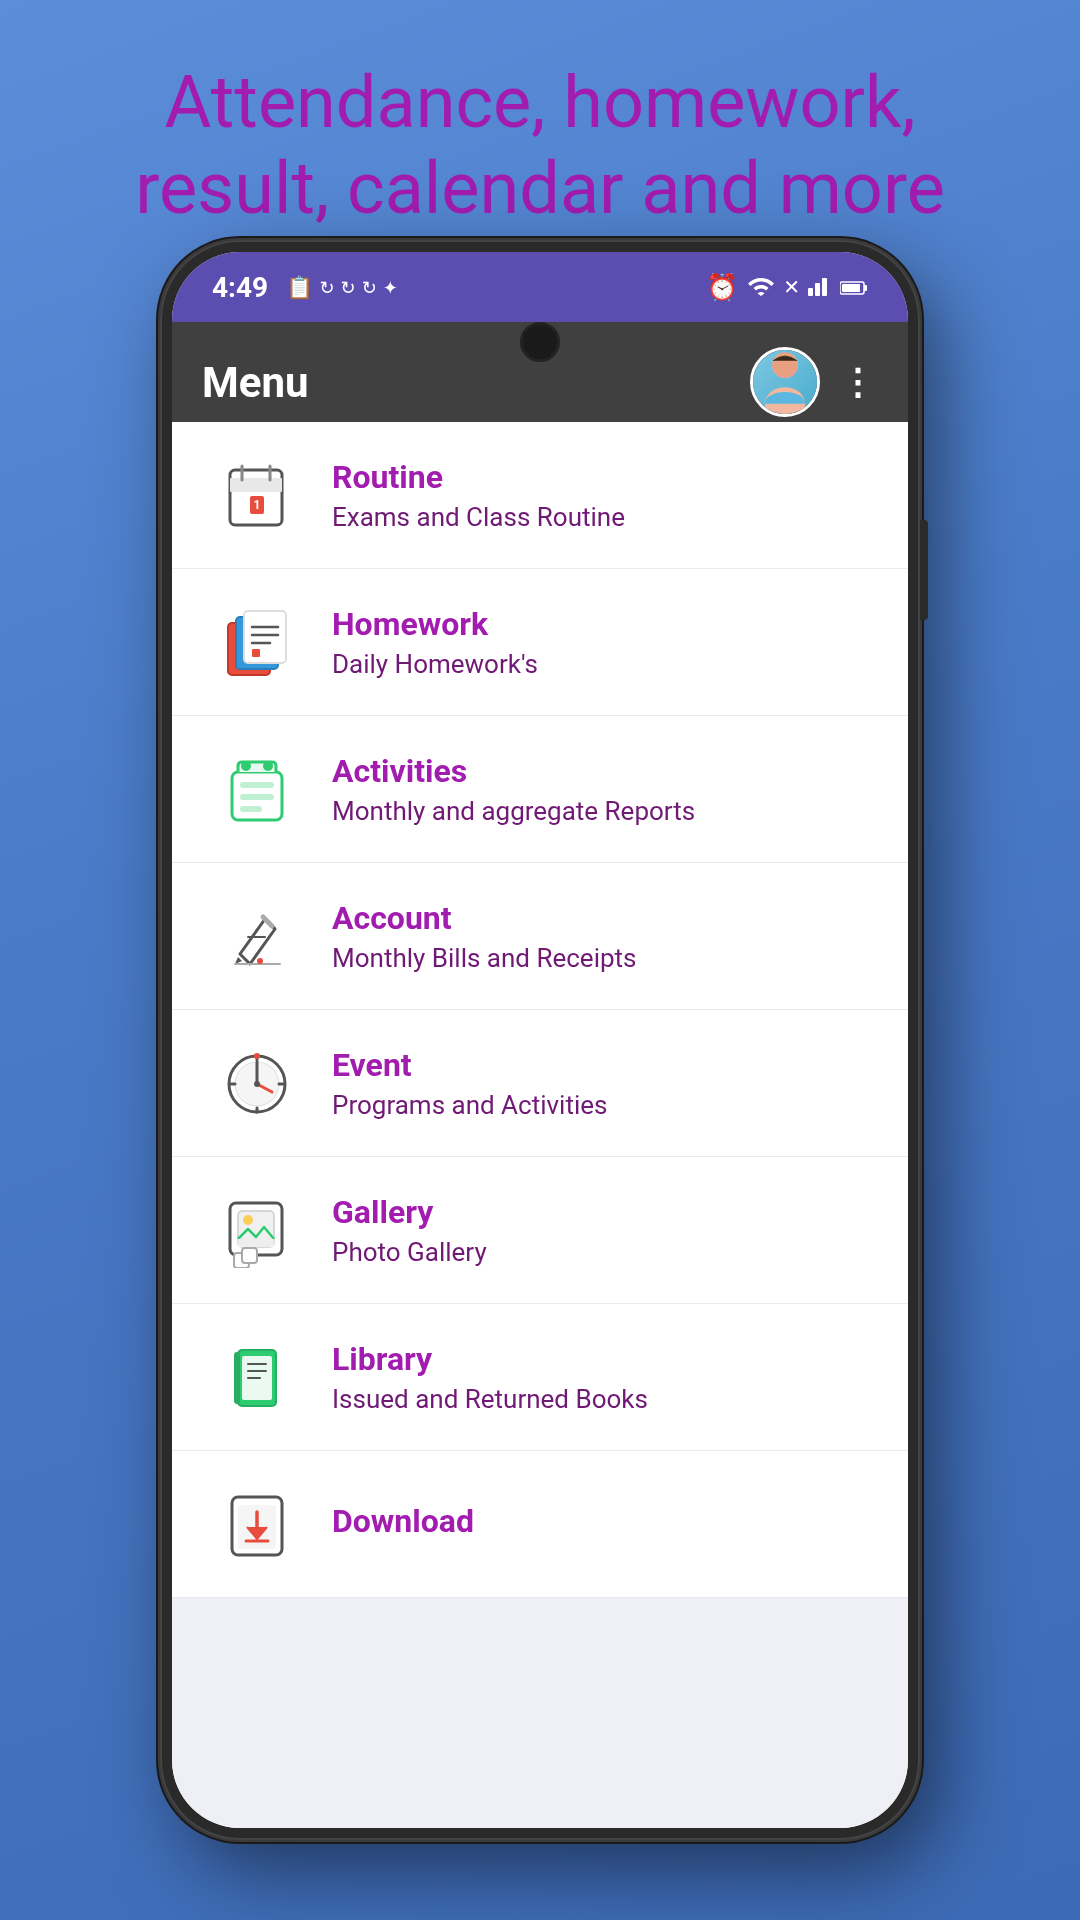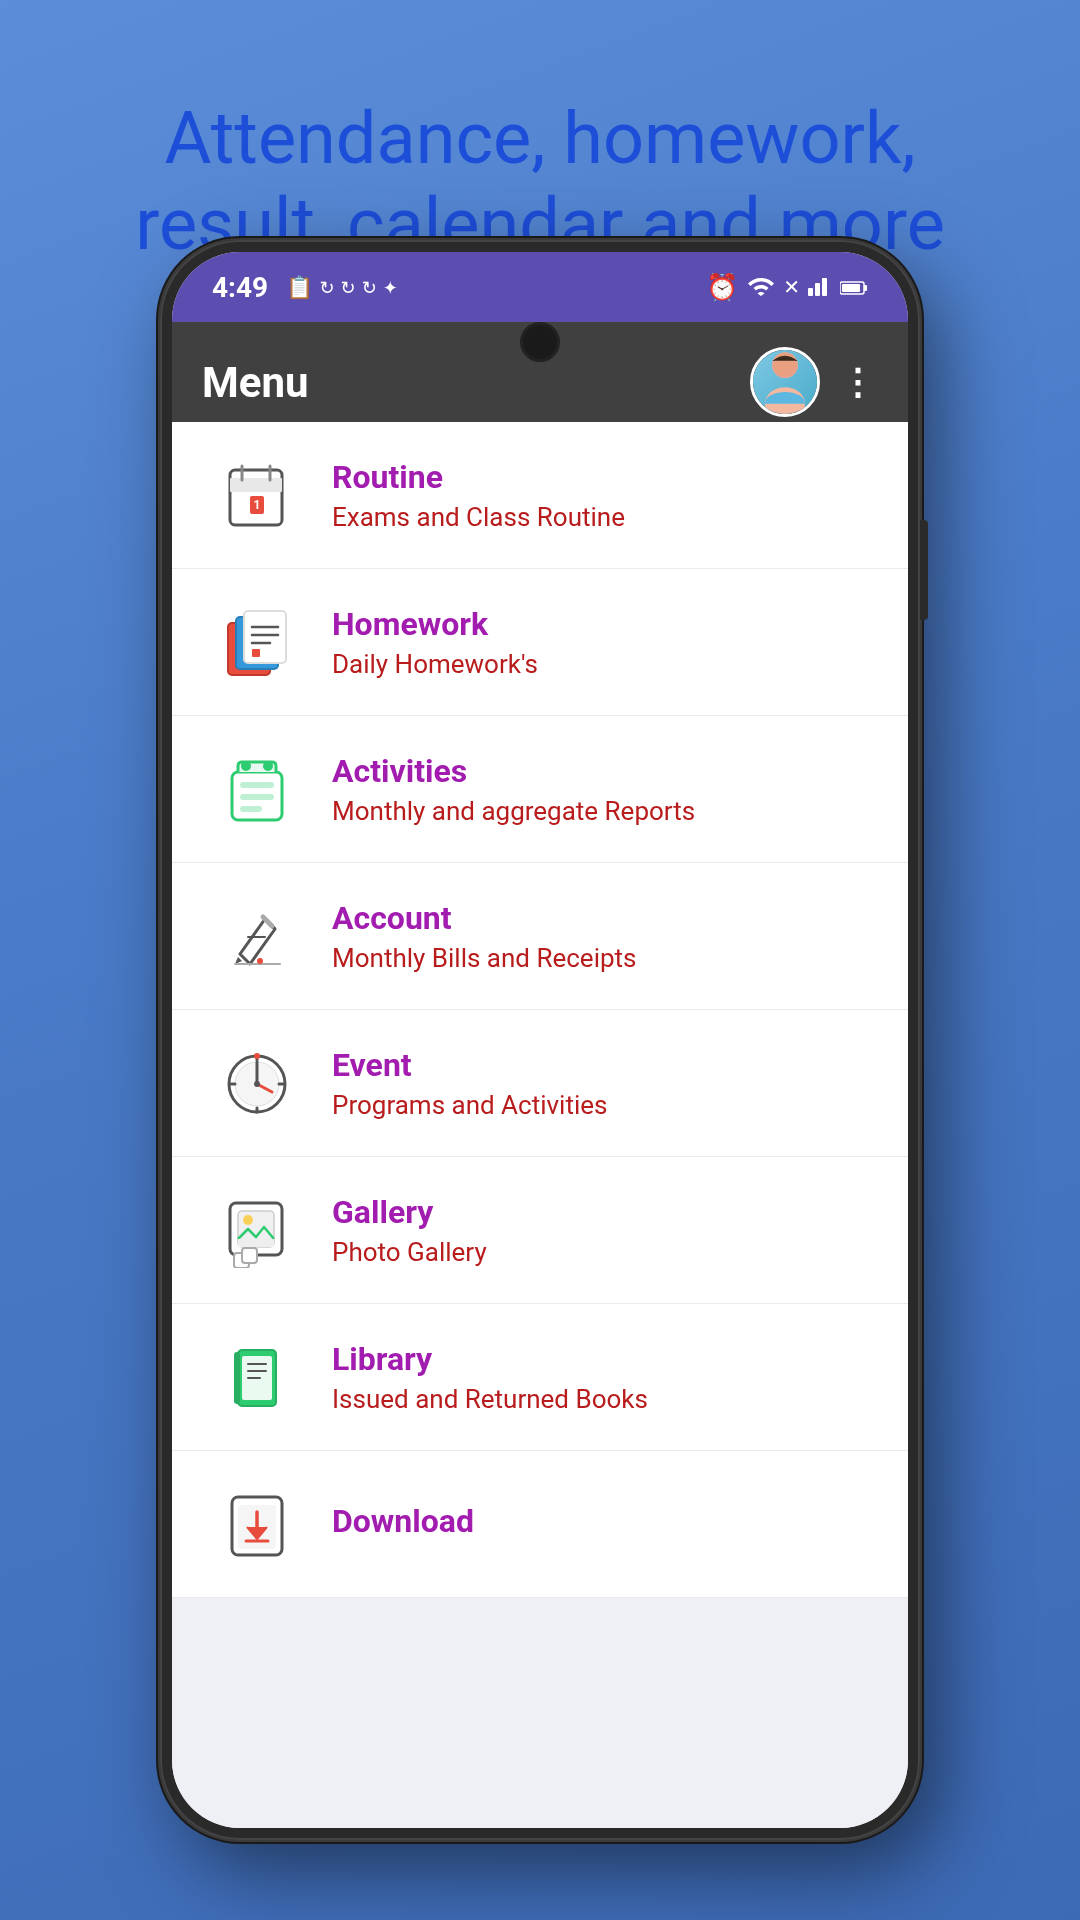--- a/index.html
+++ b/index.html
@@ -9,25 +9,25 @@
       width: 1080px;
       height: 1920px;
       background: linear-gradient(160deg, #5b8dd9 0%, #4a7bc8 40%, #3d6ab5 100%);
       font-family: 'Roboto', Arial, sans-serif;
       overflow: hidden;
       position: relative;
     }
 
     .header-text {
       text-align: center;
-      color: #1d4ed8;
+      color: #a21caf;
       font-size: 72px;
       font-weight: 400;
       line-height: 1.2;
-      padding: 96px 80px 40px;
+      padding: 60px 80px 40px;
     }
 
     .phone-container {
       position: absolute;
       top: 240px;
       left: 50%;
       transform: translateX(-50%);
       width: 760px;
       height: 1600px;
     }
@@ -203,21 +203,21 @@
 
     .menu-title {
       font-size: 32px;
       font-weight: 700;
       color: #a21caf;
       margin-bottom: 6px;
     }
 
     .menu-subtitle {
       font-size: 26px;
-      color: #b91c1c;
+      color: #701a75;
       font-weight: 400;
     }
 
     .screen-content {
       display: flex;
       flex-direction: column;
       height: 100%;
     }
 
     .menu-scroll {

